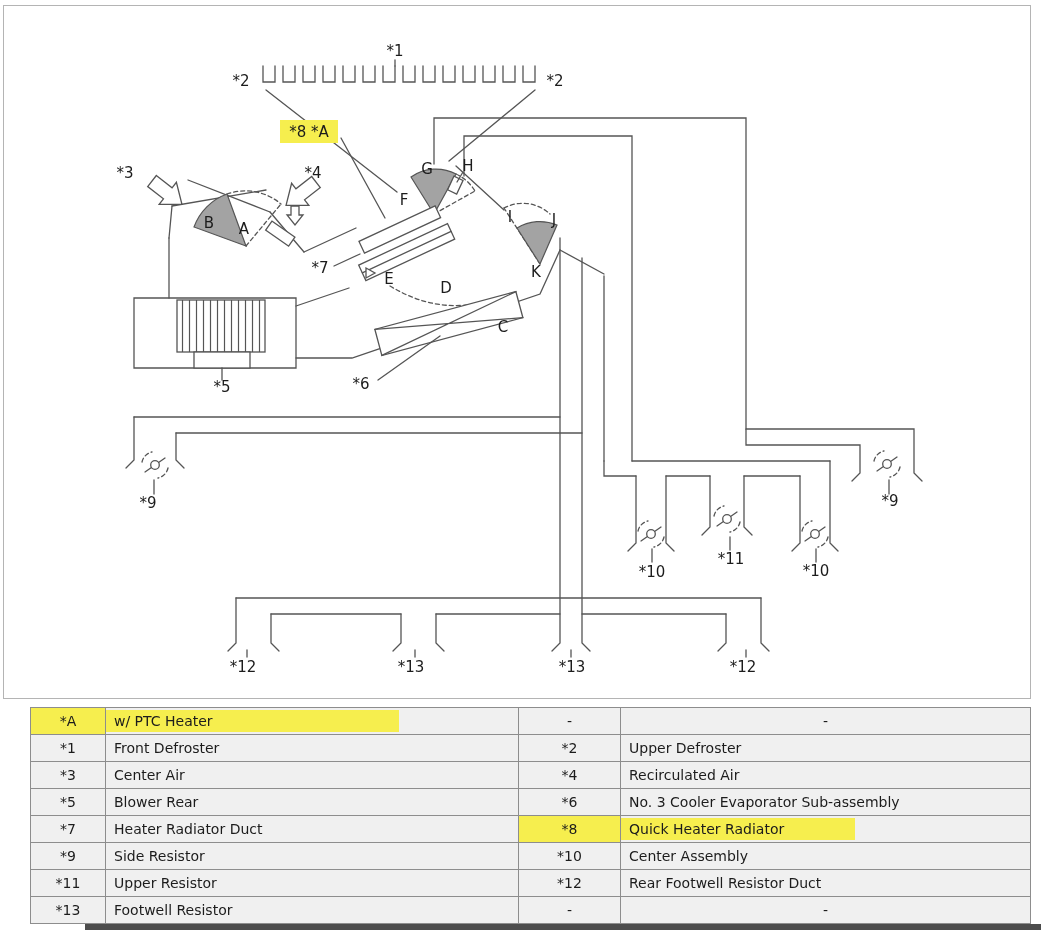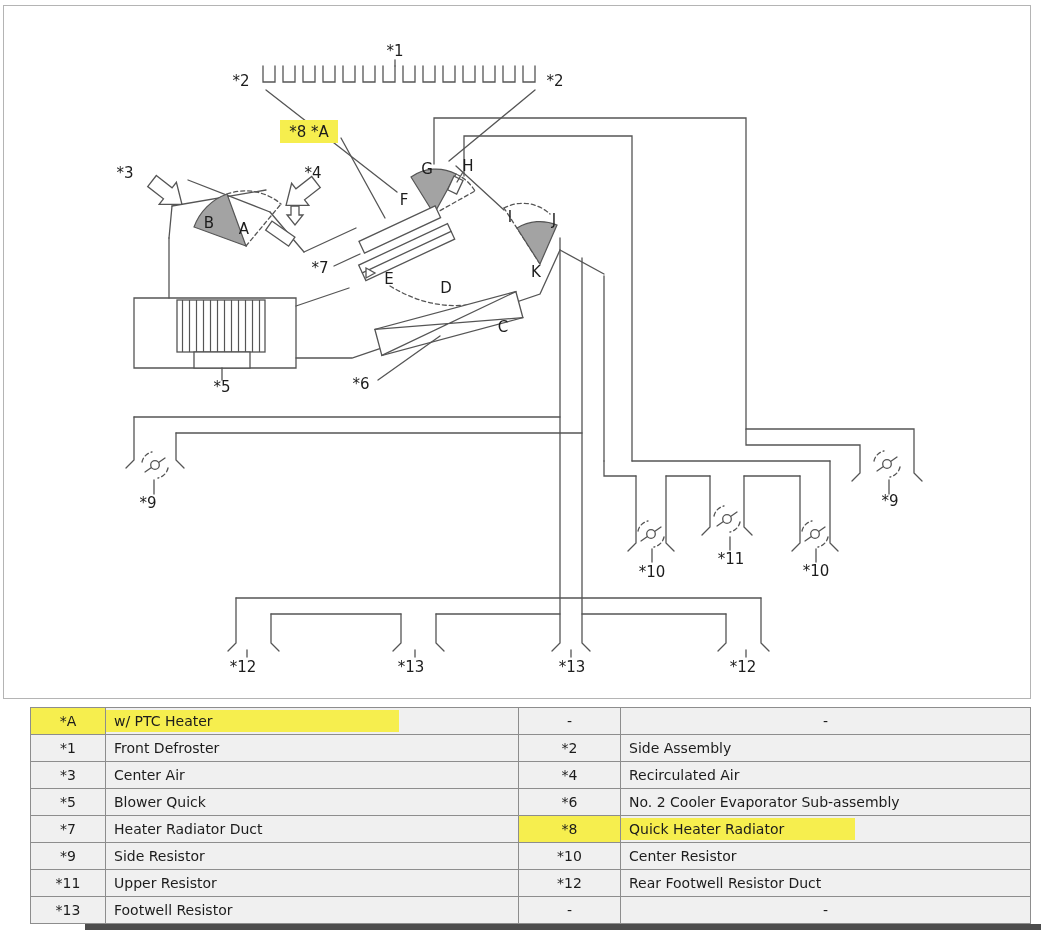--- a/index.html
+++ b/index.html
@@ -237,45 +237,45 @@
     <tr>
       <td class="key hl-cell">*A</td>
       <td class="p0"><span class="hl hl-a">w/ PTC Heater</span></td>
       <td class="key">-</td>
       <td class="key">-</td>
     </tr>
     <tr>
       <td class="key">*1</td>
       <td>Front Defroster</td>
       <td class="key">*2</td>
-      <td>Side Assembly</td>
+      <td>Upper Defroster</td>
     </tr>
     <tr>
       <td class="key">*3</td>
       <td>Center Air</td>
       <td class="key">*4</td>
       <td>Recirculated Air</td>
     </tr>
     <tr>
       <td class="key">*5</td>
-      <td>Blower Quick</td>
+      <td>Blower Rear</td>
       <td class="key">*6</td>
-      <td>No. 2 Cooler Evaporator Sub-assembly</td>
+      <td>No. 3 Cooler Evaporator Sub-assembly</td>
     </tr>
     <tr>
       <td class="key">*7</td>
       <td>Heater Radiator Duct</td>
       <td class="key hl-cell">*8</td>
       <td class="p0"><span class="hl hl-b">Quick Heater Radiator</span></td>
     </tr>
     <tr>
       <td class="key">*9</td>
       <td>Side Resistor</td>
       <td class="key">*10</td>
-      <td>Center Resistor</td>
+      <td>Center Assembly</td>
     </tr>
     <tr>
       <td class="key">*11</td>
       <td>Upper Resistor</td>
       <td class="key">*12</td>
       <td>Rear Footwell Resistor Duct</td>
     </tr>
     <tr>
       <td class="key">*13</td>
       <td>Footwell Resistor</td>

